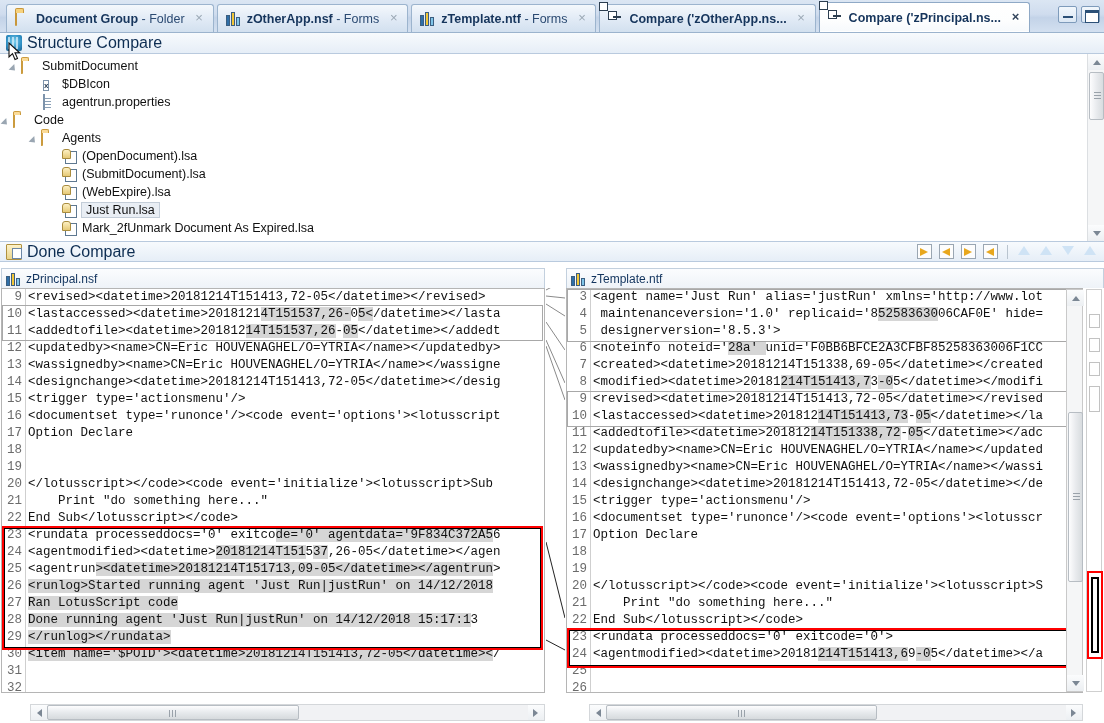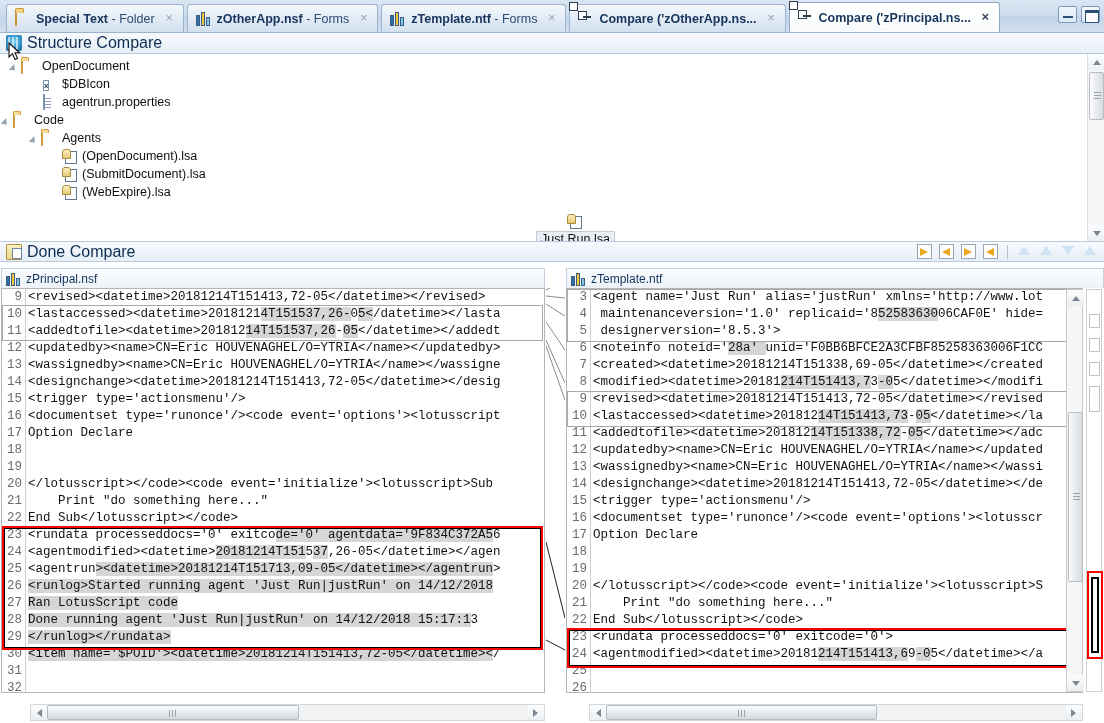--- a/index.html
+++ b/index.html
@@ -270,21 +270,21 @@
 
   .cursor { position:absolute; width:12px;height:18px; pointer-events:none; }
   .cursor svg { display:block; }
 </style>
 </head>
 <body>
 
 <div class="tabbar">
   <div class="tab">
     <span class="ticon"><span class="ic-folder"></span></span>
-    <span class="tlabel"><b>Special Text</b><span class="sub"> - Folder</span></span>
+    <span class="tlabel"><b>Document Group</b><span class="sub"> - Folder</span></span>
     <span class="tclose">×</span>
   </div>
   <div class="tab">
     <span class="ticon">
         <span class="ic-nsf">
           <i></i>
           <i></i>
           <i></i>
         </span>
       </span>
@@ -321,21 +321,21 @@
 <div class="panel-header" id="structHeader">
   <span class="hdr-ic ic-struct"></span>
   <span>Structure Compare</span>
 </div>
 
 <div class="structpane">
   <div class="tree" id="treeRoot">
       <div class="trow" style="padding-left: 8px;">
         <span class="arrow open"></span>
         <span class="tic"><span class="ic-folder2"></span></span>
-        <span class="tlabel2">OpenDocument</span>
+        <span class="tlabel2">SubmitDocument</span>
       </div>
       <div class="trow" style="padding-left: 28px;">
         <span class="arrow"></span>
         <span class="tic"><span class="ic-x">x</span></span>
         <span class="tlabel2">$DBIcon</span>
       </div>
       <div class="trow" style="padding-left: 28px;">
         <span class="arrow"></span>
         <span class="tic"><span class="ic-doc"></span></span>
         <span class="tlabel2">agentrun.properties</span>
@@ -358,24 +358,29 @@
       <div class="trow" style="padding-left: 48px;">
         <span class="arrow"></span>
         <span class="tic"><span class="ic-lsa"></span></span>
         <span class="tlabel2">(SubmitDocument).lsa</span>
       </div>
       <div class="trow" style="padding-left: 48px;">
         <span class="arrow"></span>
         <span class="tic"><span class="ic-lsa"></span></span>
         <span class="tlabel2">(WebExpire).lsa</span>
       </div>
-      <div class="trow selected" style="padding-left: 48px; flex-direction: column;">
+      <div class="trow selected" style="padding-left: 48px;">
         <span class="arrow"></span>
         <span class="tic"><span class="ic-lsa"></span></span>
         <span class="tlabel2">Just Run.lsa</span>
+      </div>
+      <div class="trow" style="padding-left: 48px;">
+        <span class="arrow"></span>
+        <span class="tic"><span class="ic-lsa"></span></span>
+        <span class="tlabel2">Mark_2fUnmark Document As Expired.lsa</span>
       </div>
     </div>
 </div>
 
 <div class="vsb" id="structScroll" style="top:54px;height:187px;">
   <div class="arrowbtn up"></div>
   <div class="thumb" style="top:18px;height:48px;"></div>
   <div class="arrowbtn down" style="position:absolute;bottom:0;"></div>
 </div>
 

